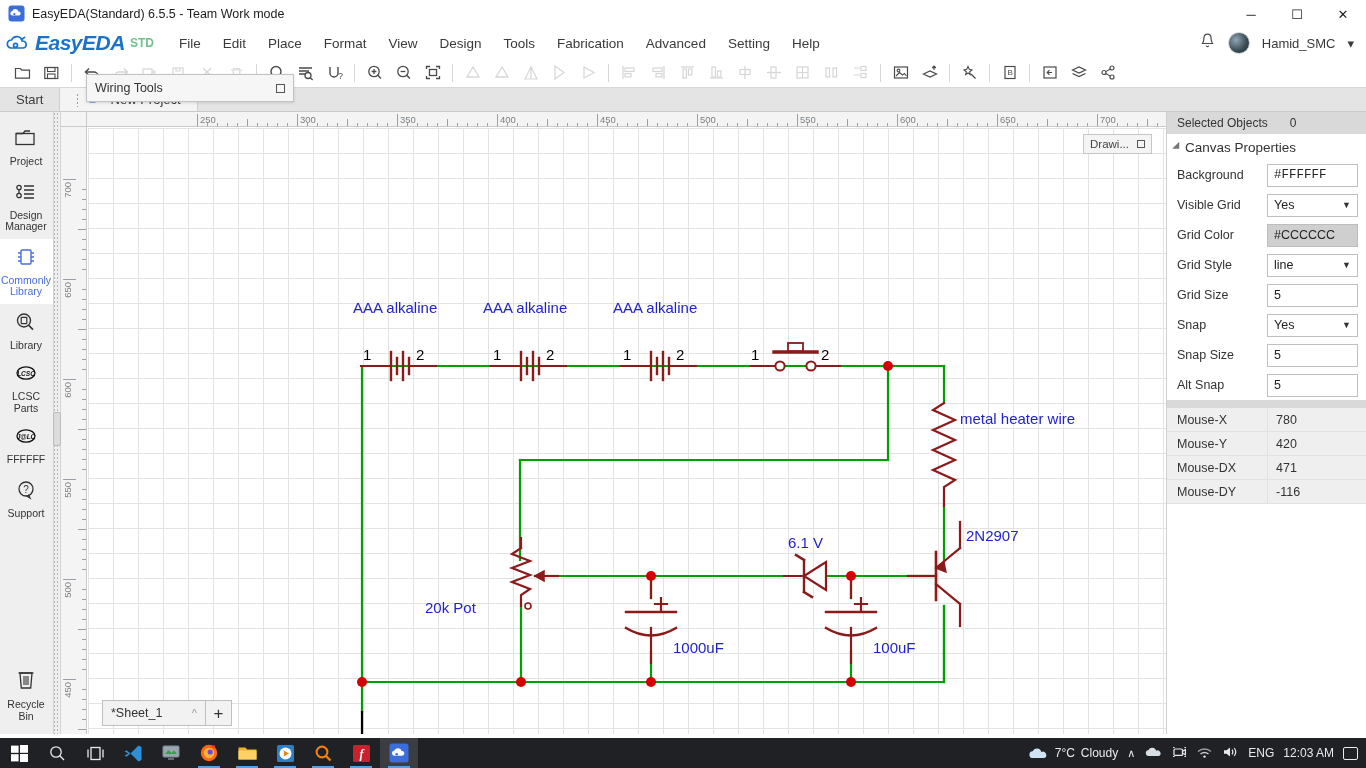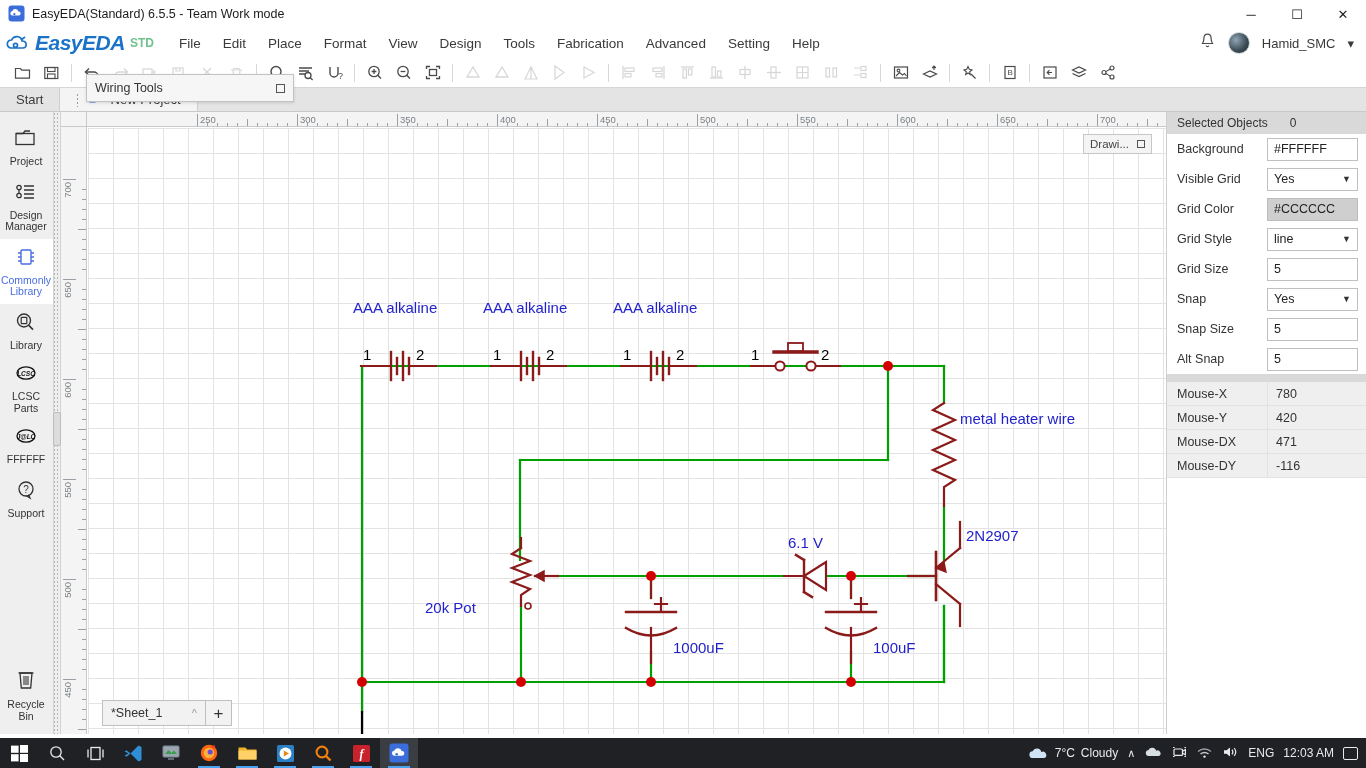--- a/index.html
+++ b/index.html
@@ -985,24 +985,28 @@
         <div class="sheet-add">+</div>
       </div>
     </div>
   </div>
 
   <div class="rightpanel">
     <div class="rp-head">
       <span>Selected Objects</span>
       <span>0</span>
     </div>
+    <div class="rp-section">
+      <span class="caret"></span>
+      <span>Canvas Properties</span>
+    </div>
 
     <div class="rp-row">
       <span class="rp-label">Background</span>
-      <span class="rp-input" style="display:flex;align-items:center;">#FFFFFF</span>
+      <span class="rp-input" style="display:flex;align-items:center;font-family:Liberation Mono, monospace;">#FFFFFF</span>
     </div>
     <div class="rp-row">
       <span class="rp-label">Visible Grid</span>
       <span class="rp-select">
         <span>Yes</span>
         <span class="sel-caret">▼</span>
       </span>
     </div>
     <div class="rp-row">
       <span class="rp-label">Grid Color</span>

